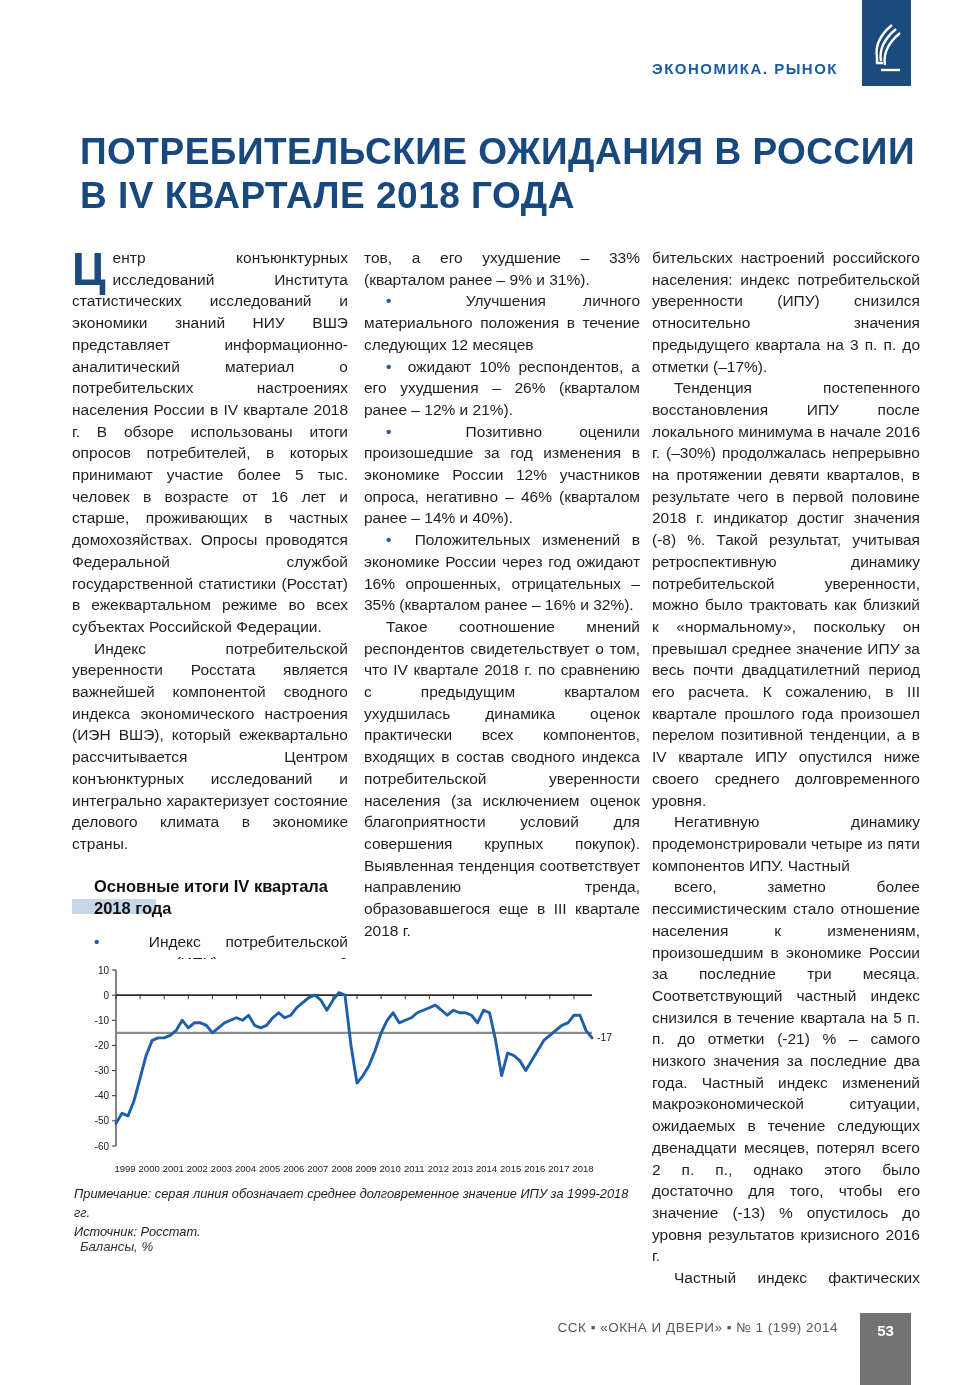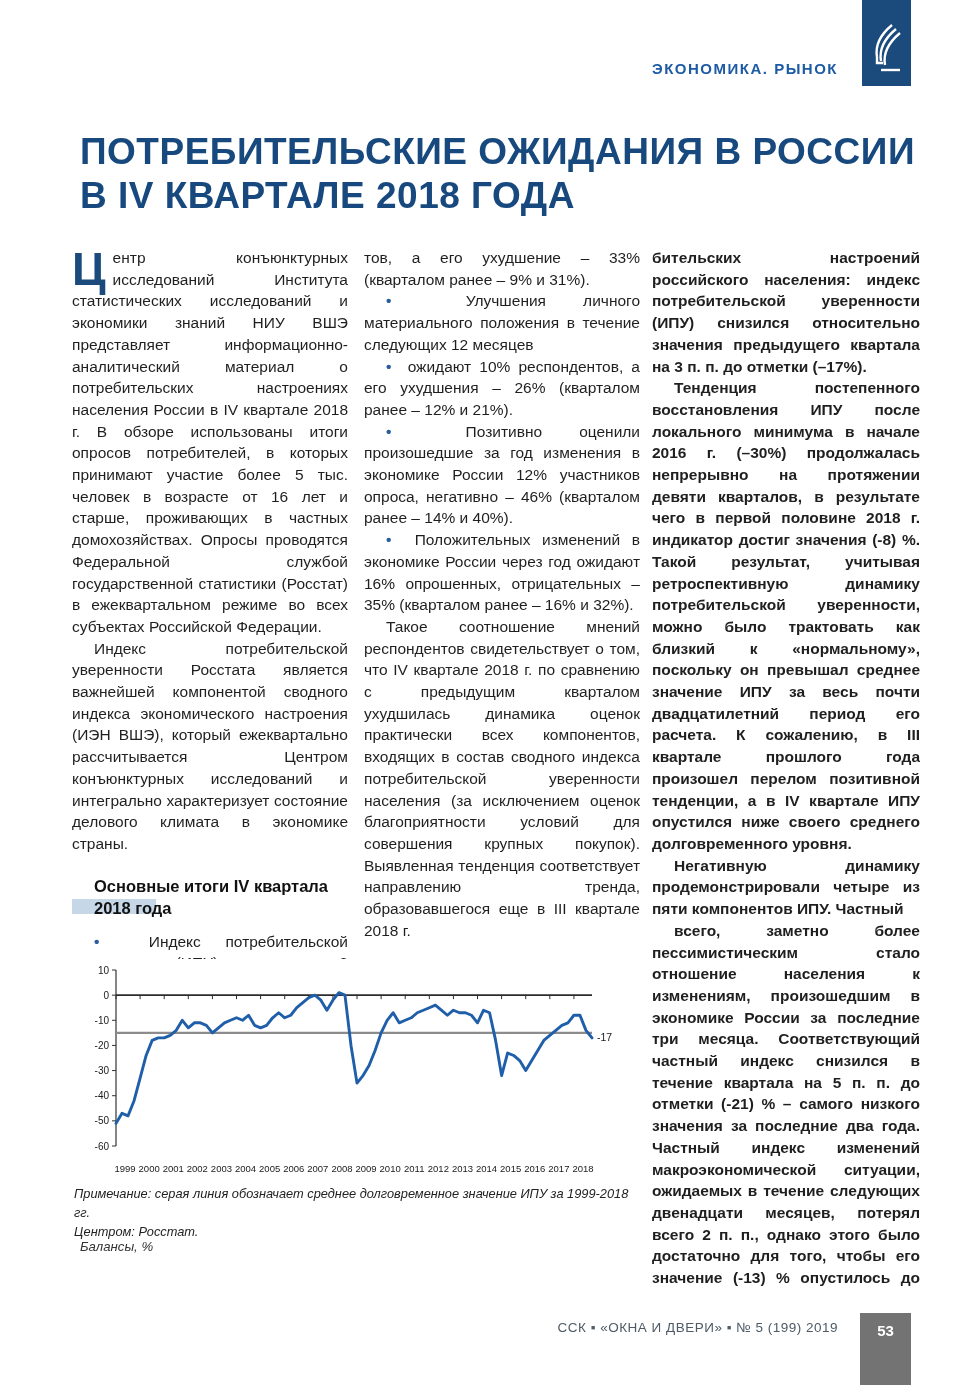--- a/index.html
+++ b/index.html
@@ -16,21 +16,21 @@
   
   .page-title{
     position:absolute;left:72px;top:122px;margin:8px;
     font-size:37px;line-height:44px;font-weight:800;letter-spacing:.5px;
     color:#17497e;
   }
   
   .col{position:absolute;top:247px;text-align:justify;font-size:15.5px;line-height:21.7px;}
   .col-1{left:72px;width:276px;height:712px;overflow:hidden;}
   .col-2{left:364px;width:276px;height:712px;overflow:hidden;}
-  .col-3{left:652px;width:268px;height:1040px;overflow:hidden;font-weight:bold;}
+  .col-3{left:652px;width:268px;height:1040px;overflow:hidden;}
   .col p{margin:0;}
   .indent{text-indent:22px;}
   .dropcap{
     float:left;font-size:46px;line-height:38px;font-weight:600;color:#1b4a7d;
     margin:3px 7px 0 0;
   }
   .bullet{text-indent:22px;}
   .bullet::before{content:"\2022\00a0\00a0";color:#2a5d9e;font-weight:bold;}
   .subhead{
     position:relative;margin:20px 0 12px 0;font-size:16.5px;line-height:22px;
@@ -172,20 +172,20 @@
       <line x1="501.9240506329114" y1="37.14285714285714" x2="501.9240506329114" y2="41.14285714285714" stroke="#2b2b2b" stroke-width="1"></line>
       <text x="510.9620253164557" y="214" text-anchor="middle" font-size="9.5" font-family="Liberation Sans, sans-serif" fill="#1a1a1a">2018</text>
       <line x1="44" y1="74.85714285714286" x2="520" y2="74.85714285714286" stroke="#8c8c8c" stroke-width="2.4"></line>
       <polyline points="44,165.37142857142857 50.0253164556962,155.31428571428572 56.050632911392405,157.82857142857142 62.07594936708861,142.74285714285713 68.10126582278481,120.11428571428571 74.12658227848101,97.48571428571428 80.15189873417722,82.4 86.17721518987341,79.88571428571429 92.20253164556962,79.88571428571429 98.22784810126582,77.37142857142857 104.25316455696202,72.34285714285714 110.27848101265823,62.285714285714285 116.30379746835443,69.82857142857142 122.32911392405063,64.8 128.35443037974682,64.8 134.37974683544303,67.31428571428572 140.40506329113924,74.85714285714286 146.43037974683546,69.82857142857142 152.45569620253164,64.8 158.48101265822785,62.285714285714285 164.50632911392404,59.77142857142857 170.53164556962025,62.285714285714285 176.55696202531647,57.25714285714286 182.58227848101265,67.31428571428572 188.60759493670886,69.82857142857142 194.63291139240508,67.31428571428572 200.65822784810126,59.77142857142857 206.68354430379748,54.74285714285714 212.70886075949366,59.77142857142857 218.73417721518987,57.25714285714286 224.7594936708861,49.714285714285715 230.78481012658227,44.68571428571428 236.81012658227849,39.65714285714286 242.83544303797467,37.14285714285714 248.86075949367088,42.17142857142857 254.8860759493671,52.22857142857143 260.9113924050633,42.17142857142857 266.9367088607595,34.62857142857143 272.9620253164557,37.14285714285714 278.9873417721519,87.42857142857143 285.0126582278481,125.14285714285714 291.0379746835443,117.6 297.0632911392405,107.54285714285714 303.0886075949367,92.45714285714286 309.11392405063293,74.85714285714286 315.1392405063291,62.285714285714285 321.1645569620253,54.74285714285714 327.1898734177215,64.8 333.2151898734177,62.285714285714285 339.24050632911394,59.77142857142857 345.26582278481015,54.74285714285714 351.2911392405063,52.22857142857143 357.3164556962025,49.714285714285715 363.34177215189874,47.2 369.36708860759495,52.22857142857143 375.39240506329116,57.25714285714286 381.4177215189873,52.22857142857143 387.44303797468353,54.74285714285714 393.46835443037975,54.74285714285714 399.49367088607596,57.25714285714286 405.5189873417722,64.8 411.54430379746833,52.22857142857143 417.56962025316454,54.74285714285714 423.59493670886076,82.4 429.62025316455697,117.6 435.6455696202532,94.97142857142858 441.67088607594934,97.48571428571428 447.69620253164555,102.51428571428572 453.72151898734177,112.57142857142857 459.746835443038,102.51428571428572 465.7721518987342,92.45714285714286 471.7974683544304,82.4 477.82278481012656,77.37142857142857 483.8481012658228,72.34285714285714 489.873417721519,67.31428571428572 495.8987341772152,64.8 501.9240506329114,57.25714285714286 507.9493670886076,57.25714285714286 513.9746835443038,72.34285714285714 520,79.88571428571429" fill="none" stroke="#1f5ea8" stroke-width="2.9" stroke-linejoin="round" stroke-linecap="round"></polyline>
       <text x="525" y="83.38571428571429" font-size="10.5" font-family="Liberation Sans, sans-serif" fill="#1a1a1a">-17</text>
     </svg>
 </div>
 
 <div class="fig-note">
   <div>Примечание: серая линия обозначает среднее долговременное значение ИПУ за 1999-2018 гг.</div>
-  <div>Центром: Росстат.</div>
+  <div>Источник: Росстат.</div>
 </div>
 <div class="fig-caption">
   <p class="cap-i">Балансы, %</p>
 </div>
 
-<div class="footer-line">ССК ▪ «ОКНА И ДВЕРИ» ▪ № 5 (199) 2019</div>
+<div class="footer-line">ССК ▪ «ОКНА И ДВЕРИ» ▪ № 1 (199) 2014</div>
 <div class="page-badge"><span>53</span></div>
 
 </body></html>

